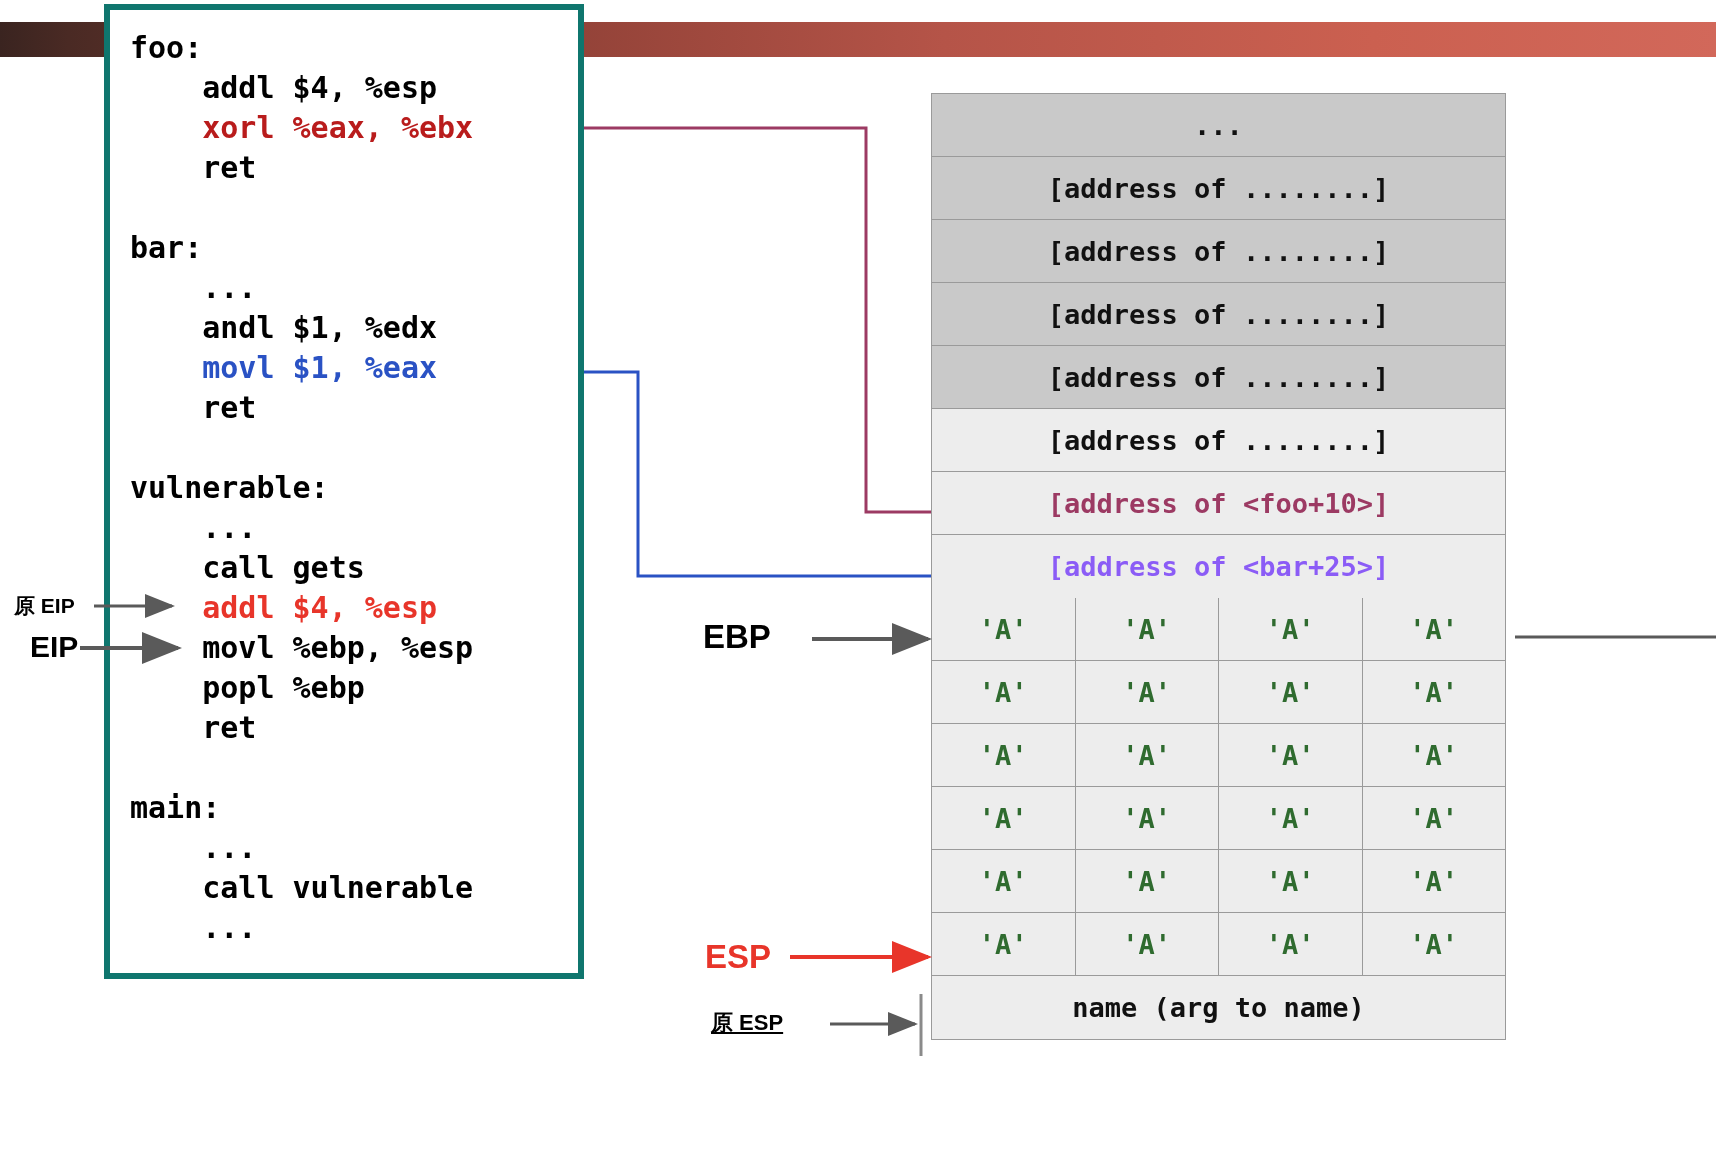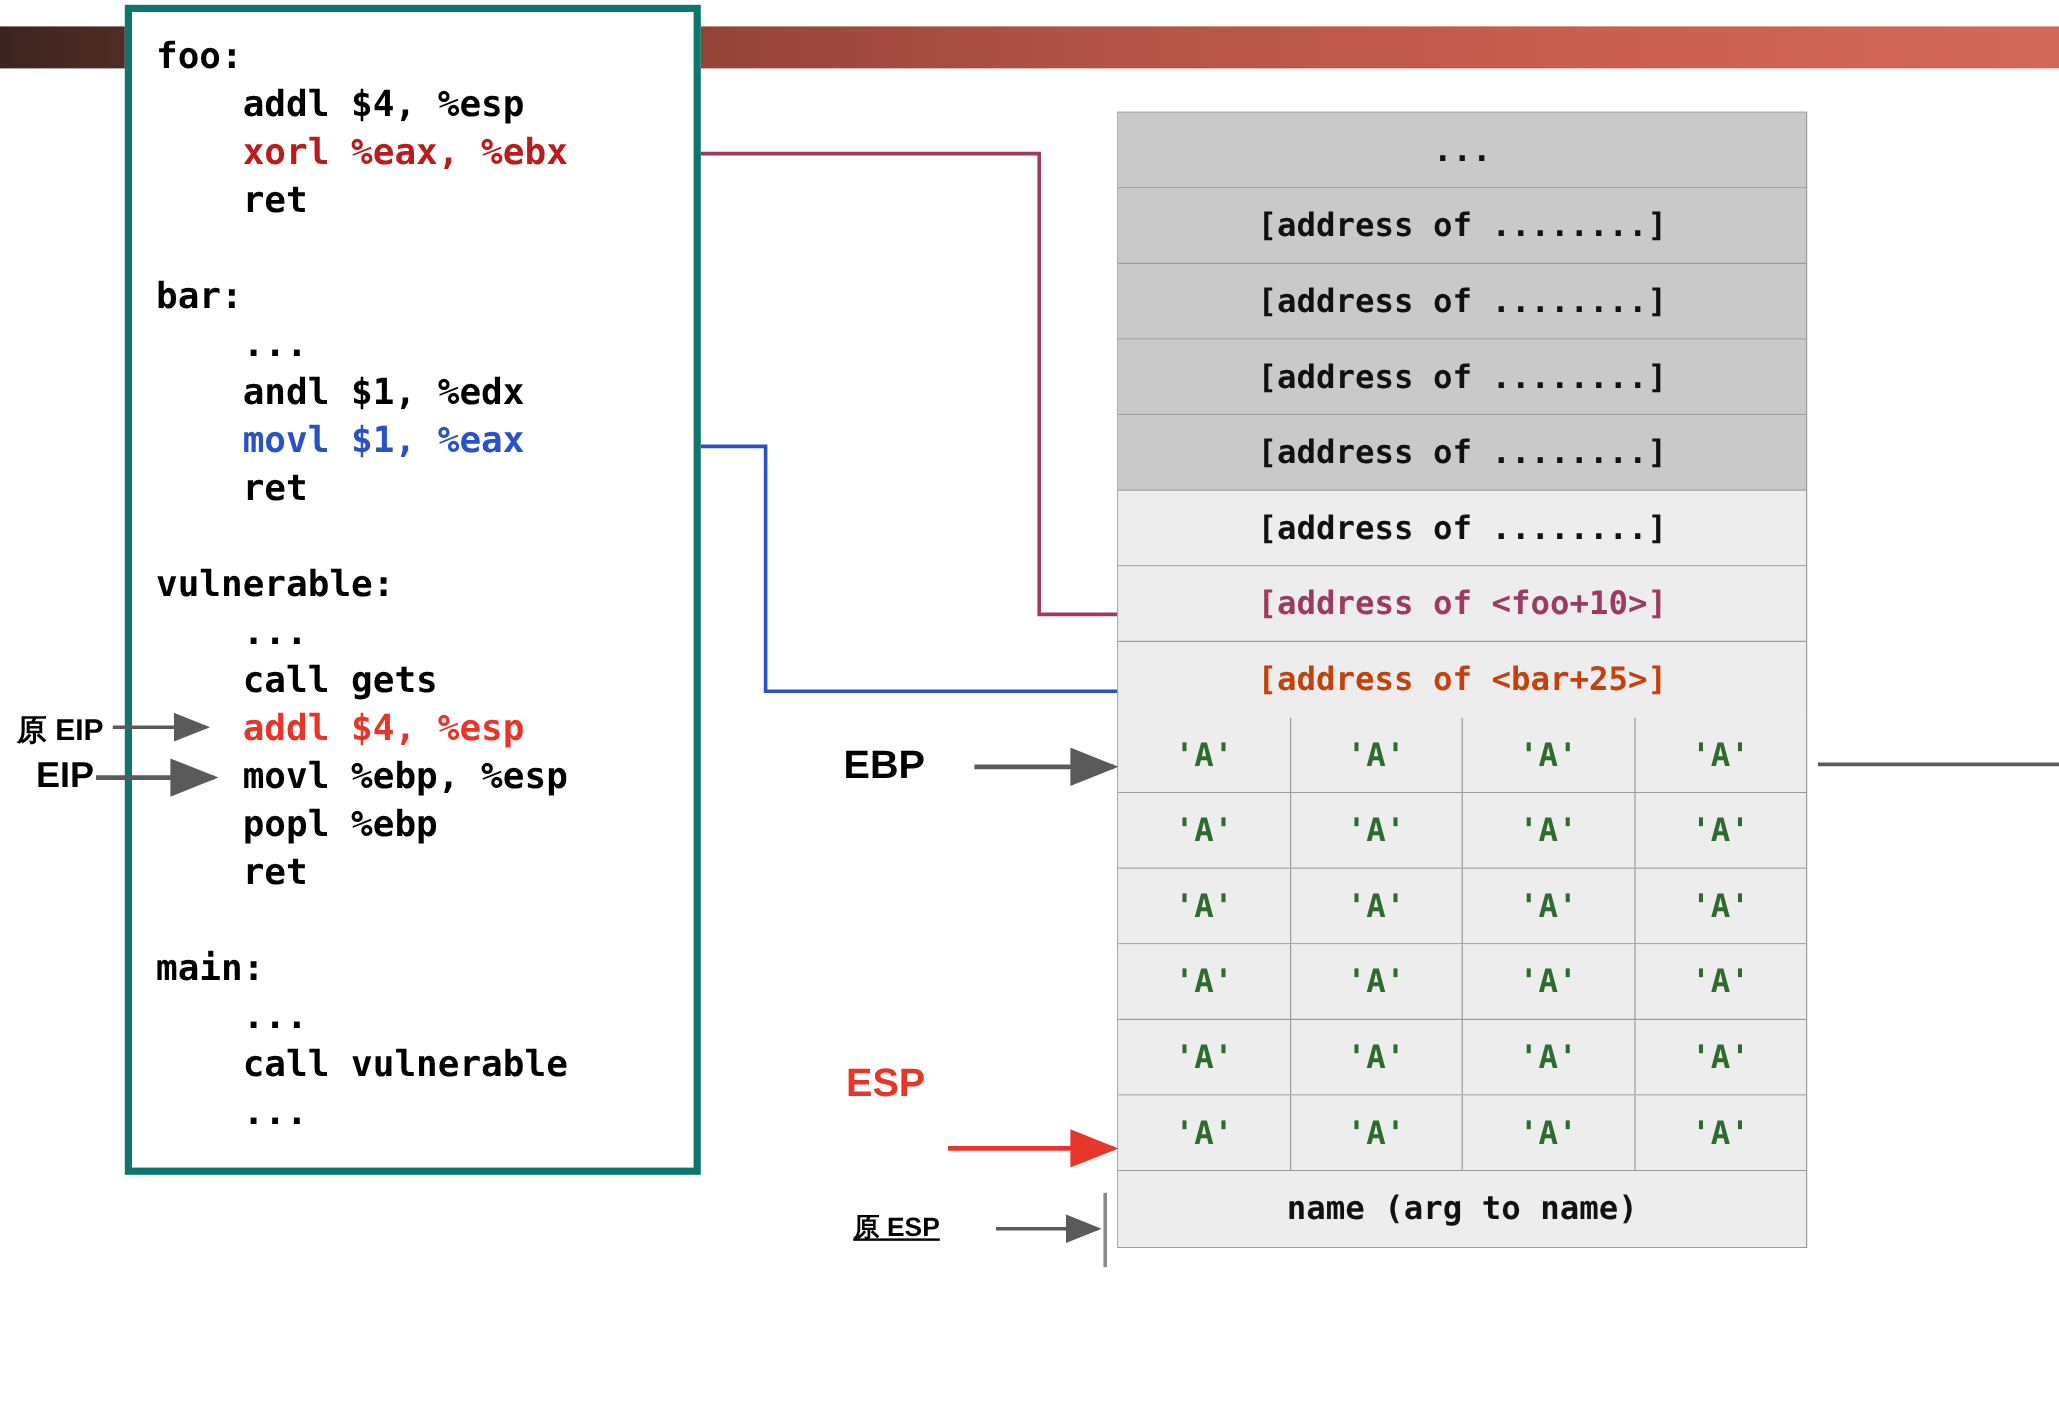--- a/index.html
+++ b/index.html
@@ -45,45 +45,45 @@
     height:63px;line-height:63px;text-align:center;
     font-family:"DejaVu Sans Mono","Liberation Mono",monospace;
     font-size:27px;font-weight:bold;color:#111;
     border-bottom:1px solid #9a9a9a;
     box-sizing:border-box;white-space:pre;
   }
   .srow:last-child{border-bottom:none;}
   .sh-dark{background:#c9c9c9;}
   .sh-light{background:#ededed;}
   .sr-purple{color:#9c3a63;}
-  .sr-blue{color:#c2410c;}
+  .sr-blue{color:#8b5cf6;}
 
   
   .arow{
     height:63px;display:flex;background:#ededed;
     border-bottom:1px solid #9a9a9a;box-sizing:border-box;
   }
   .acell{
     flex:1 1 0;line-height:63px;text-align:center;
     font-family:"DejaVu Sans Mono","Liberation Mono",monospace;
     font-size:27px;font-weight:bold;color:#2f6b2f;
     border-right:1px solid #9a9a9a;box-sizing:border-box;
   }
   .acell:last-child{border-right:none;}
 
   
   .lbl{
     position:absolute;
     font-family:"Liberation Sans",sans-serif;
     font-weight:bold;color:#000;white-space:nowrap;
   }
-  #lbl-orig-eip{left:14px;top:592px;font-size:25px;}
+  #lbl-orig-eip{left:14px;top:592px;font-size:21px;}
   #lbl-eip{left:30px;top:630px;font-size:30px;}
   #lbl-ebp{left:703px;top:618px;font-size:33px;}
-  #lbl-esp{left:705px;top:883px;font-size:33px;color:#e8352a;}
+  #lbl-esp{left:705px;top:938px;font-size:33px;color:#e8352a;}
   #lbl-orig-esp{left:711px;top:1008px;font-size:22px;text-decoration:underline;}
 
   svg.ov{position:absolute;left:0;top:0;width:1716px;height:1170px;pointer-events:none;}
   #ov-under{z-index:2;}
   #ov-over{z-index:8;}
 </style>
 </head>
 <body>
 
 <div id="top-banner"></div>

